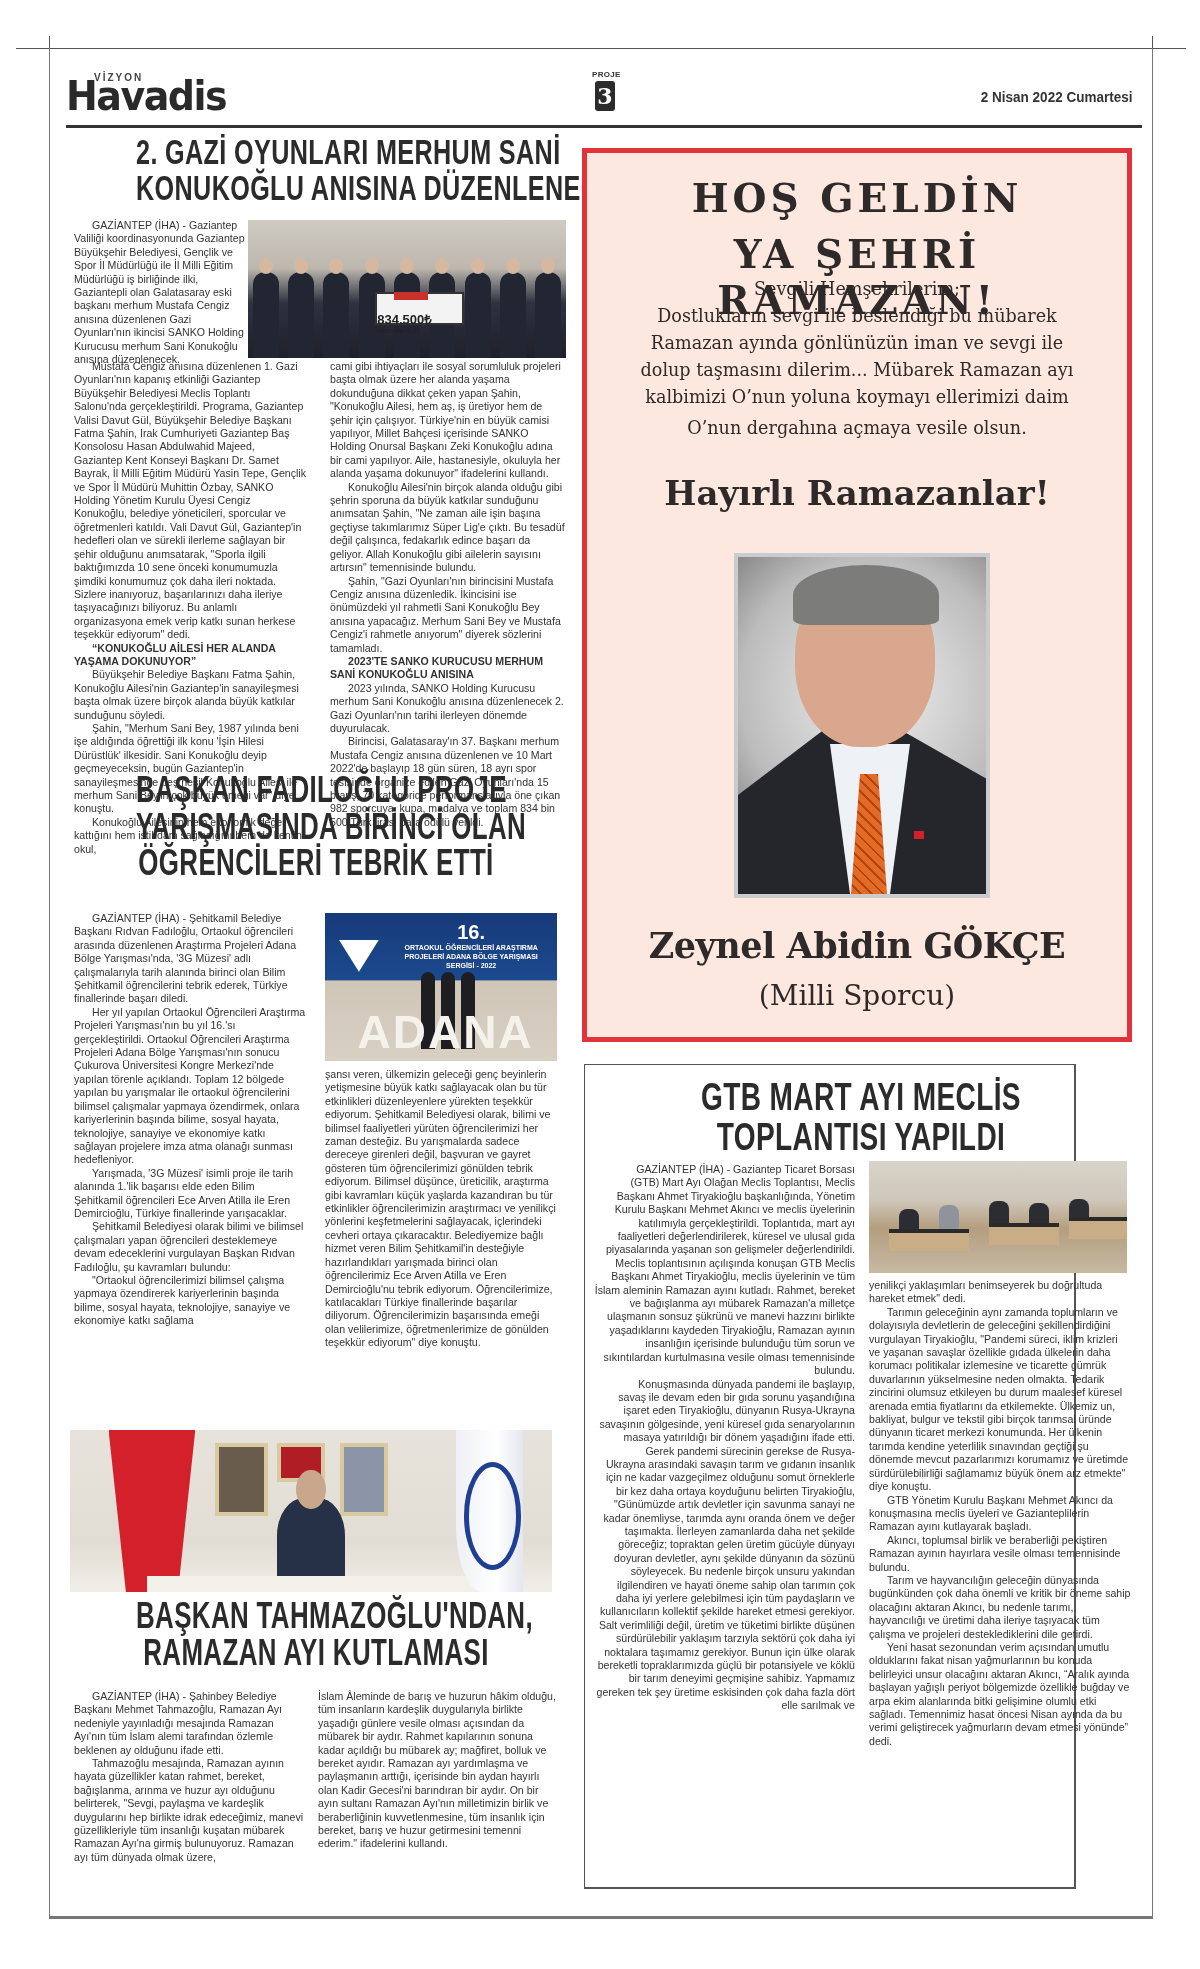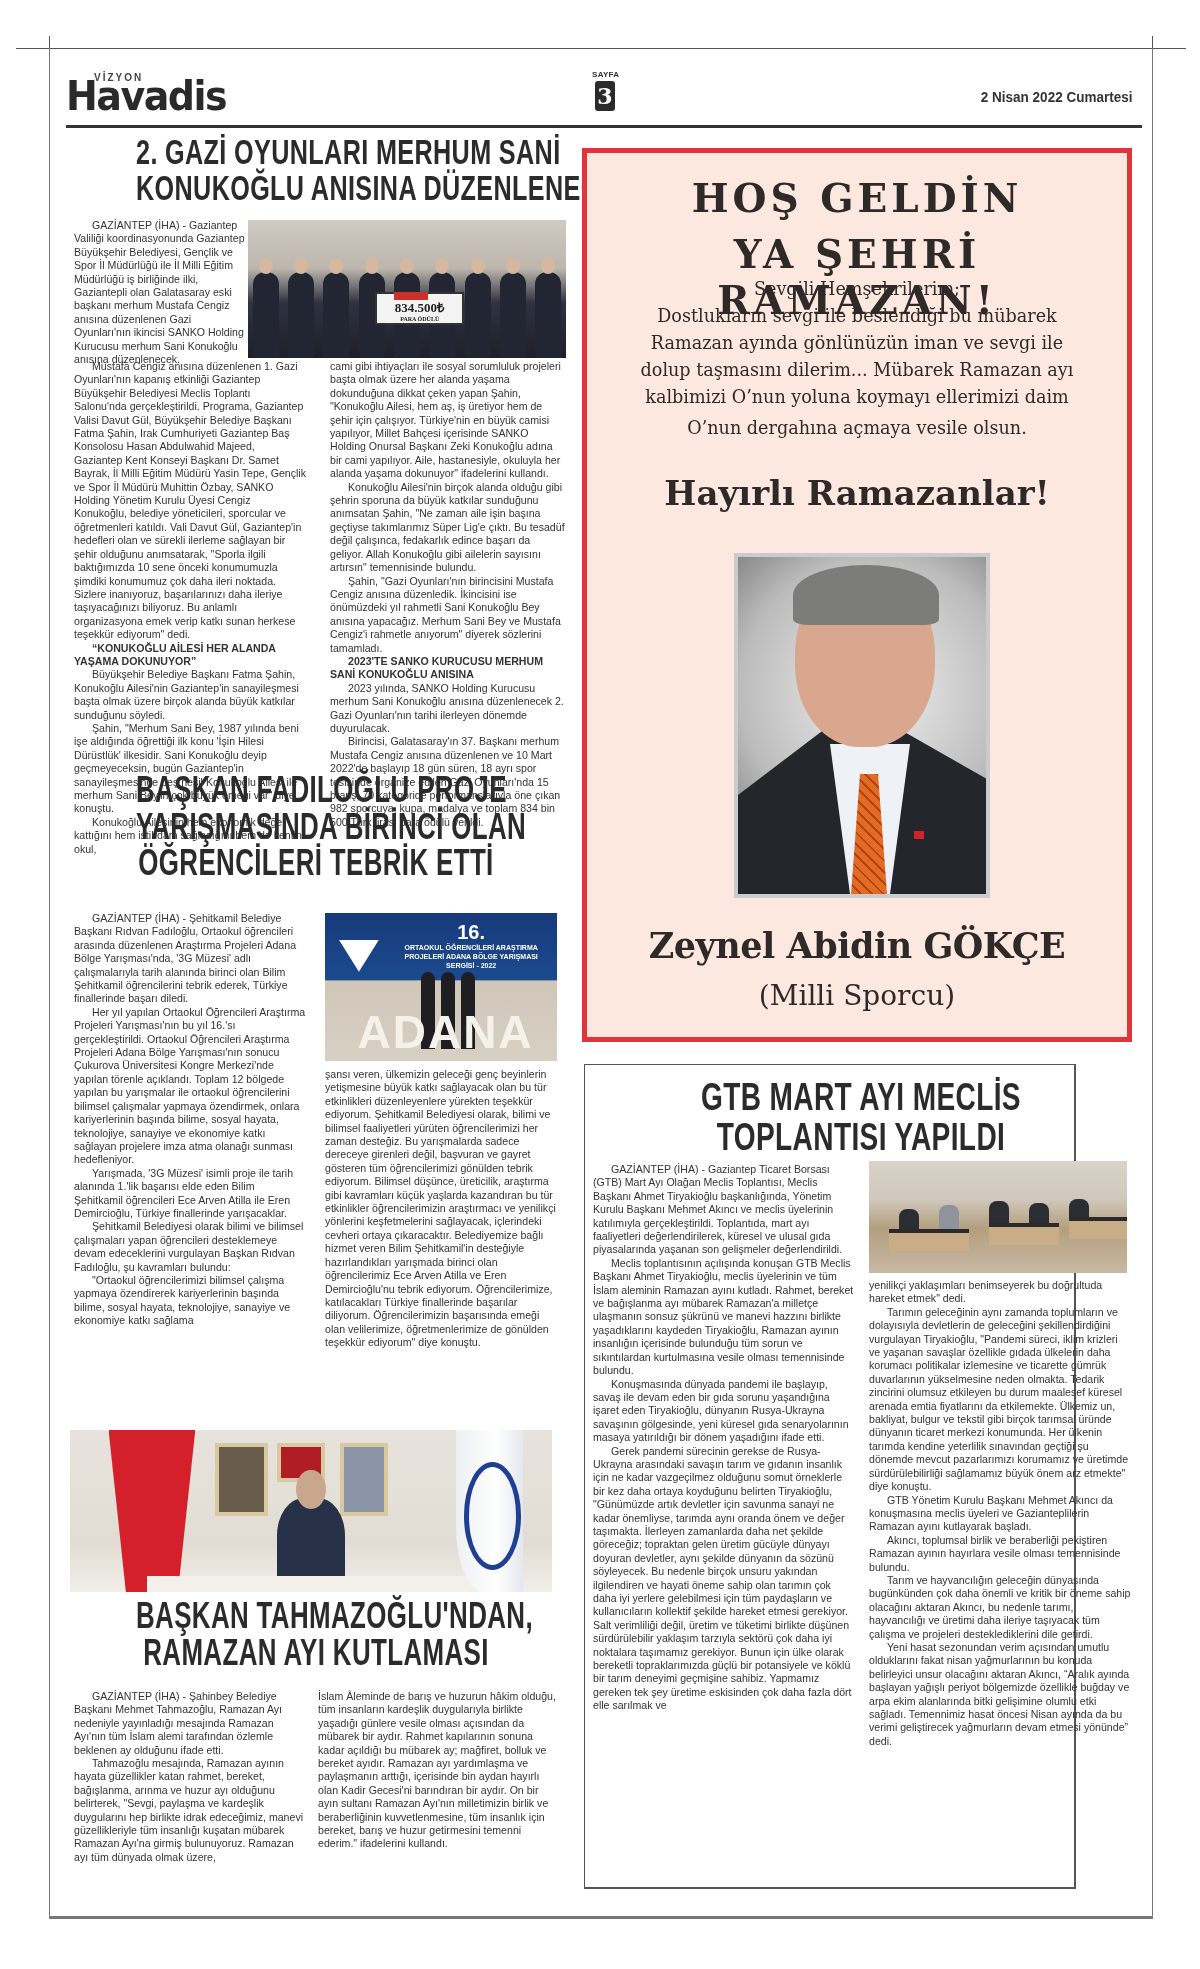--- a/index.html
+++ b/index.html
@@ -32,21 +32,21 @@
   .body-text .lead { text-indent: 18px; }
 
   .col { position: absolute; }
 
   
   .photo { position: absolute; overflow: hidden; }
   .ph-gazi { background: linear-gradient(180deg, #cfcac2 0%, #bdb7ae 35%, #2e3140 60%, #1e2029 100%); }
   .ph-people { position: absolute; bottom: 0; height: 62%; left: 0; right: 0; display: flex; justify-content: space-around; align-items: flex-end; }
   .ph-person { width: 26px; background: #222633; border-radius: 12px 12px 0 0; height: 100%; position: relative; }
   .ph-person::before { content: ""; position: absolute; top: -14px; left: 6px; width: 14px; height: 16px; border-radius: 50%; background: #d6b8a0; }
-  .check-card { position: absolute; left: 40%; top: 52%; width: 28%; height: 24%; background: #f3f3f3; border: 2px solid #333; text-align: center; font-weight: bold; font-size: 13px; color: #222; padding-top: 4px; font-family: Liberation Serif, serif; }
+  .check-card { position: absolute; left: 40%; top: 52%; width: 28%; height: 24%; background: #f3f3f3; border: 2px solid #333; text-align: left; font-weight: bold; font-size: 13px; color: #222; padding-top: 16px; }
   .check-card small { display: block; font-size: 6px; }
   .check-card::before { content: ""; position: absolute; left: 20%; top: -2px; width: 40%; height: 8px; background: #c9322b; }
 
   .ph-adana { background: linear-gradient(180deg, #183a7a 0%, #1b4a8e 45%, #cfc6b8 46%, #d8d0c3 100%); }
   .adana-title { position: absolute; top: 8px; left: 30%; right: 4%; color: #fff; font-size: 7px; font-weight: bold; text-align: center; line-height: 9px; }
   .adana-title b { font-size: 20px; display: block; line-height: 22px; }
   .adana-word { position: absolute; bottom: 2px; left: 14%; font-size: 46px; font-weight: bold; color: #f5f2ec; letter-spacing: 2px; }
   .adana-people { position: absolute; left: 40%; top: 40%; width: 26%; height: 52%; display: flex; justify-content: space-around; align-items: flex-end; }
   .adana-people span { width: 14px; height: 100%; background: #1d1d22; border-radius: 7px 7px 0 0; }
   .adana-logo { position: absolute; left: 6%; top: 18%; width: 40px; height: 32px; background: #fff; clip-path: polygon(0 0,100% 0,50% 100%); }
@@ -90,21 +90,21 @@
 <div class="crop-vl"></div>
 <div class="crop-vr"></div>
 <div class="page-frame"></div>
 
 <header class="masthead">
   <div class="logo">
     <span class="logo-havadis">Havadis</span>
     <span class="logo-vizyon">VİZYON</span>
   </div>
   <div class="sayfa">
-    <span class="sayfa-label">SAYFA</span>
+    <span class="sayfa-label">PROJE</span>
     <span class="sayfa-num">3</span>
   </div>
   <div class="date">2 Nisan 2022 Cumartesi</div>
 </header>
 <div class="mast-rule"></div>
 
 <section>
   <div class="col" style="left:66px; top:134px; width:500px;">
     <div class="hl" style="font-size:35px;">2. GAZİ OYUNLARI MERHUM SANİ</div>
     <div class="hl" style="font-size:35px;">KONUKOĞLU ANISINA DÜZENLENECEK</div>
@@ -222,21 +222,21 @@
   </div>
   <div class="ad-name">Zeynel Abidin GÖKÇE</div>
   <div class="ad-title">(Milli Sporcu)</div>
 </aside>
 
 <section class="gtb-box">
   <div class="col" style="left:0; top:12px; width:552px;">
     <div class="hl" style="font-size:39px;">GTB MART AYI MECLİS</div>
     <div class="hl" style="font-size:39px;">TOPLANTISI YAPILDI</div>
   </div>
-  <div class="col body-text" style="left:8px; top:98px; width:262px;">
+  <div class="col body-text" style="left:8px; top:98px; width:262px;text-align:right;">
     <p>GAZİANTEP (İHA) -  Gaziantep Ticaret Borsası (GTB) Mart Ayı Olağan Meclis Toplantısı, Meclis Başkanı Ahmet Tiryakioğlu başkanlığında, Yönetim Kurulu Başkanı Mehmet Akıncı ve meclis üyelerinin katılımıyla gerçekleştirildi. Toplantıda, mart ayı faaliyetleri değerlendirilerek, küresel ve ulusal gıda piyasalarında yaşanan son gelişmeler değerlendirildi.</p>
     <p>Meclis toplantısının açılışında konuşan GTB Meclis Başkanı Ahmet Tiryakioğlu, meclis üyelerinin ve tüm İslam aleminin Ramazan ayını kutladı. Rahmet, bereket ve bağışlanma ayı mübarek Ramazan'a milletçe ulaşmanın sonsuz şükrünü ve manevi hazzını birlikte yaşadıklarını kaydeden Tiryakioğlu, Ramazan ayının insanlığın içerisinde bulunduğu tüm sorun ve sıkıntılardan kurtulmasına vesile olması temennisinde bulundu.</p>
     <p>Konuşmasında dünyada pandemi ile başlayıp, savaş ile devam eden bir gıda sorunu yaşandığına işaret eden Tiryakioğlu, dünyanın Rusya-Ukrayna  savaşının gölgesinde, yeni küresel gıda senaryolarının masaya yatırıldığı bir dönem yaşadığını ifade etti.</p>
     <p>Gerek pandemi sürecinin gerekse de Rusya-Ukrayna  arasındaki savaşın tarım ve gıdanın insanlık için ne kadar vazgeçilmez olduğunu somut örneklerle bir kez daha ortaya koyduğunu belirten Tiryakioğlu, "Günümüzde artık devletler için savunma sanayi ne kadar önemliyse, tarımda aynı oranda önem ve değer taşımakta. İlerleyen zamanlarda daha net şekilde göreceğiz; topraktan gelen üretim gücüyle dünyayı doyuran devletler, aynı şekilde dünyanın da sözünü söyleyecek. Bu nedenle birçok unsuru yakından ilgilendiren ve hayati öneme sahip olan tarımın çok daha iyi yerlere gelebilmesi için tüm paydaşların ve kullanıcıların kollektif şekilde hareket etmesi gerekiyor. Salt verimliliği değil, üretim ve tüketimi birlikte düşünen sürdürülebilir yaklaşım tarzıyla sektörü çok daha iyi noktalara taşımamız gerekiyor. Bunun için ülke olarak bereketli topraklarımızda güçlü bir potansiyele ve köklü bir tarım deneyimi geçmişine sahibiz. Yapmamız gereken tek şey üretime eskisinden çok daha fazla dört elle sarılmak ve</p>
   </div>
   <div class="photo ph-meclis" style="left:284px; top:96px; width:258px; height:112px;">
     <div class="meclis-person" style="left:30px; top:48px;"></div>
     <div class="meclis-person" style="left:70px; top:44px; background:#8f949c;"></div>
     <div class="meclis-person" style="left:120px; top:40px;"></div>
     <div class="meclis-person" style="left:160px; top:42px;"></div>

